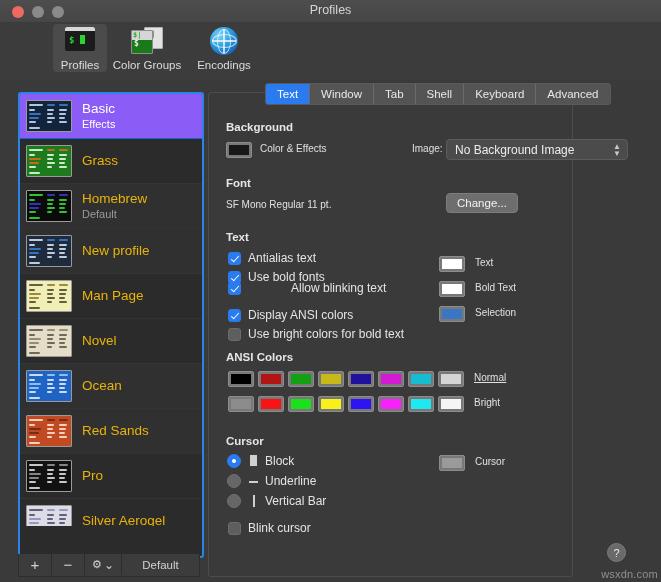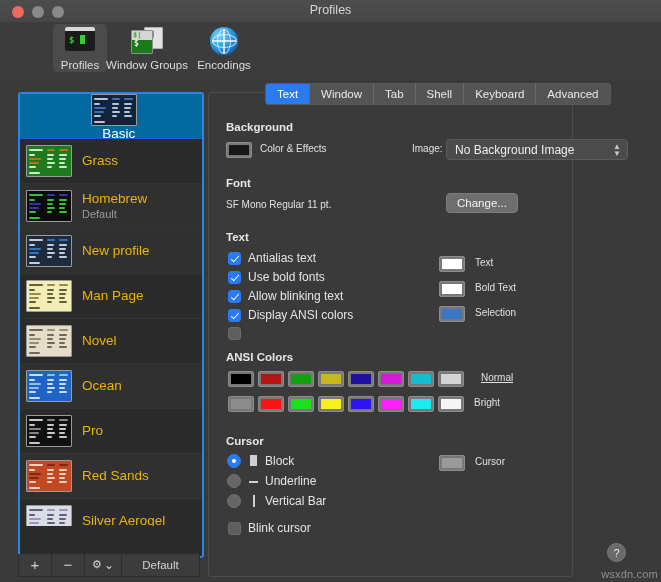--- a/index.html
+++ b/index.html
@@ -235,23 +235,22 @@
     display: flex;
     align-items: center;
     padding-left: 6px;
     box-sizing: border-box;
     border-bottom: 1px solid #343434;
     cursor: default;
   }
   .profile-row.alt    { background: #303030; }
   .profile-row.plain  { background: #2b2b2b; }
   .profile-row.selected {
-    background: #0369a1;
+    background: #8b5cf6;
     border-bottom: 1px solid #1664d6;
-    flex-direction: column;
   }
   .thumb {
     width: 46px;
     height: 32px;
     flex: 0 0 auto;
     border: 1px solid #9a9a9a;
     border-radius: 1px;
     position: relative;
     overflow: hidden;
     box-sizing: border-box;
@@ -572,21 +571,21 @@
     <div class="tb-item" style="left:106px; width:82px;">
       <div class="tb-icon">
         <div class="ic-wingroups">
           <div class="w2"></div>
           <div class="w1">
               <div class="top"></div>
               <div class="bot"></div>
             </div>
         </div>
       </div>
-      <div class="tb-label">Window Groups</div>
+      <div class="tb-label">Color Groups</div>
     </div>
     <div class="tb-item" style="left:190px; width:68px;">
       <div class="tb-icon">
         <div class="ic-encodings">
             <div class="globe-ring r1"></div>
             <div class="globe-ring r2"></div>
           </div>
       </div>
       <div class="tb-label">Encodings</div>
     </div>
@@ -766,20 +765,45 @@
                 <div class="ln" style="left: 2px; top: 20px; width: 7px; background: rgb(232, 242, 255); opacity: 0.85;"></div>
                 <div class="ln" style="left: 20px; top: 20px; width: 5px; background: rgb(232, 242, 255); opacity: 0.85;"></div>
                 <div class="ln" style="left: 32px; top: 20px; width: 8px; background: rgb(232, 242, 255); opacity: 0.85;"></div>
                 <div class="ln" style="left: 2px; top: 26px; width: 11px; background: rgb(232, 242, 255); opacity: 0.85;"></div>
               </div>
             </div>
             <div class="profile-text">
               <div class="p-name">Ocean</div>
             </div>
           </div>
+          <div class="profile-row alt">
+            <div class="thumb">
+              <div class="t-body" style="background: rgb(194, 74, 34);">
+                <div class="ln" style="left: 2px; top: 3px; width: 14px; background: rgb(255, 231, 216); opacity: 0.85;"></div>
+                <div class="ln" style="left: 20px; top: 3px; width: 8px; background: rgb(110, 36, 16); opacity: 0.85;"></div>
+                <div class="ln" style="left: 32px; top: 3px; width: 9px; background: rgb(110, 36, 16); opacity: 0.85;"></div>
+                <div class="ln" style="left: 2px; top: 8px; width: 6px; background: rgb(255, 231, 216); opacity: 0.85;"></div>
+                <div class="ln" style="left: 20px; top: 8px; width: 7px; background: rgb(255, 231, 216); opacity: 0.85;"></div>
+                <div class="ln" style="left: 32px; top: 8px; width: 8px; background: rgb(255, 231, 216); opacity: 0.85;"></div>
+                <div class="ln" style="left: 2px; top: 12px; width: 12px; background: rgb(110, 36, 16); opacity: 0.85;"></div>
+                <div class="ln" style="left: 20px; top: 12px; width: 6px; background: rgb(255, 231, 216); opacity: 0.85;"></div>
+                <div class="ln" style="left: 32px; top: 12px; width: 7px; background: rgb(255, 231, 216); opacity: 0.85;"></div>
+                <div class="ln" style="left: 2px; top: 16px; width: 10px; background: rgb(110, 36, 16); opacity: 0.85;"></div>
+                <div class="ln" style="left: 20px; top: 16px; width: 8px; background: rgb(255, 231, 216); opacity: 0.85;"></div>
+                <div class="ln" style="left: 32px; top: 16px; width: 6px; background: rgb(255, 231, 216); opacity: 0.85;"></div>
+                <div class="ln" style="left: 2px; top: 20px; width: 7px; background: rgb(255, 231, 216); opacity: 0.85;"></div>
+                <div class="ln" style="left: 20px; top: 20px; width: 5px; background: rgb(255, 231, 216); opacity: 0.85;"></div>
+                <div class="ln" style="left: 32px; top: 20px; width: 8px; background: rgb(255, 231, 216); opacity: 0.85;"></div>
+                <div class="ln" style="left: 2px; top: 26px; width: 11px; background: rgb(255, 231, 216); opacity: 0.85;"></div>
+              </div>
+            </div>
+            <div class="profile-text">
+              <div class="p-name">Red Sands</div>
+            </div>
+          </div>
           <div class="profile-row plain">
             <div class="thumb">
               <div class="t-body" style="background: rgb(17, 17, 17);">
                 <div class="ln" style="left: 2px; top: 3px; width: 14px; background: rgb(232, 232, 232); opacity: 0.85;"></div>
                 <div class="ln" style="left: 20px; top: 3px; width: 8px; background: rgb(154, 154, 154); opacity: 0.85;"></div>
                 <div class="ln" style="left: 32px; top: 3px; width: 9px; background: rgb(154, 154, 154); opacity: 0.85;"></div>
                 <div class="ln" style="left: 2px; top: 8px; width: 6px; background: rgb(232, 232, 232); opacity: 0.85;"></div>
                 <div class="ln" style="left: 20px; top: 8px; width: 7px; background: rgb(232, 232, 232); opacity: 0.85;"></div>
                 <div class="ln" style="left: 32px; top: 8px; width: 8px; background: rgb(232, 232, 232); opacity: 0.85;"></div>
                 <div class="ln" style="left: 2px; top: 12px; width: 12px; background: rgb(154, 154, 154); opacity: 0.85;"></div>
@@ -791,45 +815,20 @@
                 <div class="ln" style="left: 2px; top: 20px; width: 7px; background: rgb(232, 232, 232); opacity: 0.85;"></div>
                 <div class="ln" style="left: 20px; top: 20px; width: 5px; background: rgb(232, 232, 232); opacity: 0.85;"></div>
                 <div class="ln" style="left: 32px; top: 20px; width: 8px; background: rgb(232, 232, 232); opacity: 0.85;"></div>
                 <div class="ln" style="left: 2px; top: 26px; width: 11px; background: rgb(232, 232, 232); opacity: 0.85;"></div>
               </div>
             </div>
             <div class="profile-text">
               <div class="p-name">Pro</div>
             </div>
           </div>
-          <div class="profile-row alt">
-            <div class="thumb">
-              <div class="t-body" style="background: rgb(194, 74, 34);">
-                <div class="ln" style="left: 2px; top: 3px; width: 14px; background: rgb(255, 231, 216); opacity: 0.85;"></div>
-                <div class="ln" style="left: 20px; top: 3px; width: 8px; background: rgb(110, 36, 16); opacity: 0.85;"></div>
-                <div class="ln" style="left: 32px; top: 3px; width: 9px; background: rgb(110, 36, 16); opacity: 0.85;"></div>
-                <div class="ln" style="left: 2px; top: 8px; width: 6px; background: rgb(255, 231, 216); opacity: 0.85;"></div>
-                <div class="ln" style="left: 20px; top: 8px; width: 7px; background: rgb(255, 231, 216); opacity: 0.85;"></div>
-                <div class="ln" style="left: 32px; top: 8px; width: 8px; background: rgb(255, 231, 216); opacity: 0.85;"></div>
-                <div class="ln" style="left: 2px; top: 12px; width: 12px; background: rgb(110, 36, 16); opacity: 0.85;"></div>
-                <div class="ln" style="left: 20px; top: 12px; width: 6px; background: rgb(255, 231, 216); opacity: 0.85;"></div>
-                <div class="ln" style="left: 32px; top: 12px; width: 7px; background: rgb(255, 231, 216); opacity: 0.85;"></div>
-                <div class="ln" style="left: 2px; top: 16px; width: 10px; background: rgb(110, 36, 16); opacity: 0.85;"></div>
-                <div class="ln" style="left: 20px; top: 16px; width: 8px; background: rgb(255, 231, 216); opacity: 0.85;"></div>
-                <div class="ln" style="left: 32px; top: 16px; width: 6px; background: rgb(255, 231, 216); opacity: 0.85;"></div>
-                <div class="ln" style="left: 2px; top: 20px; width: 7px; background: rgb(255, 231, 216); opacity: 0.85;"></div>
-                <div class="ln" style="left: 20px; top: 20px; width: 5px; background: rgb(255, 231, 216); opacity: 0.85;"></div>
-                <div class="ln" style="left: 32px; top: 20px; width: 8px; background: rgb(255, 231, 216); opacity: 0.85;"></div>
-                <div class="ln" style="left: 2px; top: 26px; width: 11px; background: rgb(255, 231, 216); opacity: 0.85;"></div>
-              </div>
-            </div>
-            <div class="profile-text">
-              <div class="p-name">Red Sands</div>
-            </div>
-          </div>
           <div class="profile-row plain">
             <div class="thumb">
               <div class="t-body" style="background: rgb(220, 220, 230);">
                 <div class="ln" style="left: 2px; top: 3px; width: 14px; background: rgb(74, 74, 106); opacity: 0.85;"></div>
                 <div class="ln" style="left: 20px; top: 3px; width: 8px; background: rgb(139, 139, 181); opacity: 0.85;"></div>
                 <div class="ln" style="left: 32px; top: 3px; width: 9px; background: rgb(139, 139, 181); opacity: 0.85;"></div>
                 <div class="ln" style="left: 2px; top: 8px; width: 6px; background: rgb(74, 74, 106); opacity: 0.85;"></div>
                 <div class="ln" style="left: 20px; top: 8px; width: 7px; background: rgb(74, 74, 106); opacity: 0.85;"></div>
                 <div class="ln" style="left: 32px; top: 8px; width: 8px; background: rgb(74, 74, 106); opacity: 0.85;"></div>
                 <div class="ln" style="left: 2px; top: 12px; width: 12px; background: rgb(139, 139, 181); opacity: 0.85;"></div>
@@ -885,30 +884,31 @@
       <div class="sec-title" style="left:17px; top:138px;">Text</div>
       <div id="text-checkboxes">
           <div class="cbrow" style="left: 19px; top: 158px;">
             <span class="cbox on"></span>
             <span class="cbtext">Antialias text</span>
           </div>
           <div class="cbrow" style="left: 19px; top: 177px;">
             <span class="cbox on"></span>
             <span class="cbtext">Use bold fonts</span>
           </div>
-          <div class="cbrow" style="left: 19px; top: 196px;">
+          <div class="cbrow" style="left: 19px; top: 188px; gap: 43px;">
             <span class="cbox on"></span>
             <span class="cbtext">Allow blinking text</span>
           </div>
           <div class="cbrow" style="left: 19px; top: 215px;">
             <span class="cbox on"></span>
             <span class="cbtext">Display ANSI colors</span>
           </div>
           <div class="cbrow" style="left: 19px; top: 234px;">
             <span class="cbox off"></span>
+            <span class="cbtext">Use bright colors for bold text</span>
           </div>
         </div>
       <div id="text-wells">
           <div class="well" style="left: 230px; top: 163px;">
             <div class="chip" style="background: rgb(255, 255, 255);"></div>
           </div>
           <div class="lbl" style="left: 266px; top: 164px;">Text</div>
           <div class="well" style="left: 230px; top: 188px;">
             <div class="chip" style="background: rgb(255, 255, 255);"></div>
           </div>
@@ -940,21 +940,21 @@
             <div class="ansi-cell">
               <div class="chip" style="background: rgb(212, 27, 212);"></div>
             </div>
             <div class="ansi-cell">
               <div class="chip" style="background: rgb(22, 188, 208);"></div>
             </div>
             <div class="ansi-cell">
               <div class="chip" style="background: rgb(212, 212, 212);"></div>
             </div>
           </div>
-          <div class="lbl" style="left: 272px; top: 279px; text-decoration: underline;">Normal</div>
+          <div class="lbl" style="left: 265px; top: 279px; text-decoration: underline;">Normal</div>
           <div class="ansi-row" style="left: 19px; top: 303px;">
             <div class="ansi-cell">
               <div class="chip" style="background: rgb(140, 140, 140);"></div>
             </div>
             <div class="ansi-cell">
               <div class="chip" style="background: rgb(247, 20, 20);"></div>
             </div>
             <div class="ansi-cell">
               <div class="chip" style="background: rgb(26, 226, 26);"></div>
             </div>

